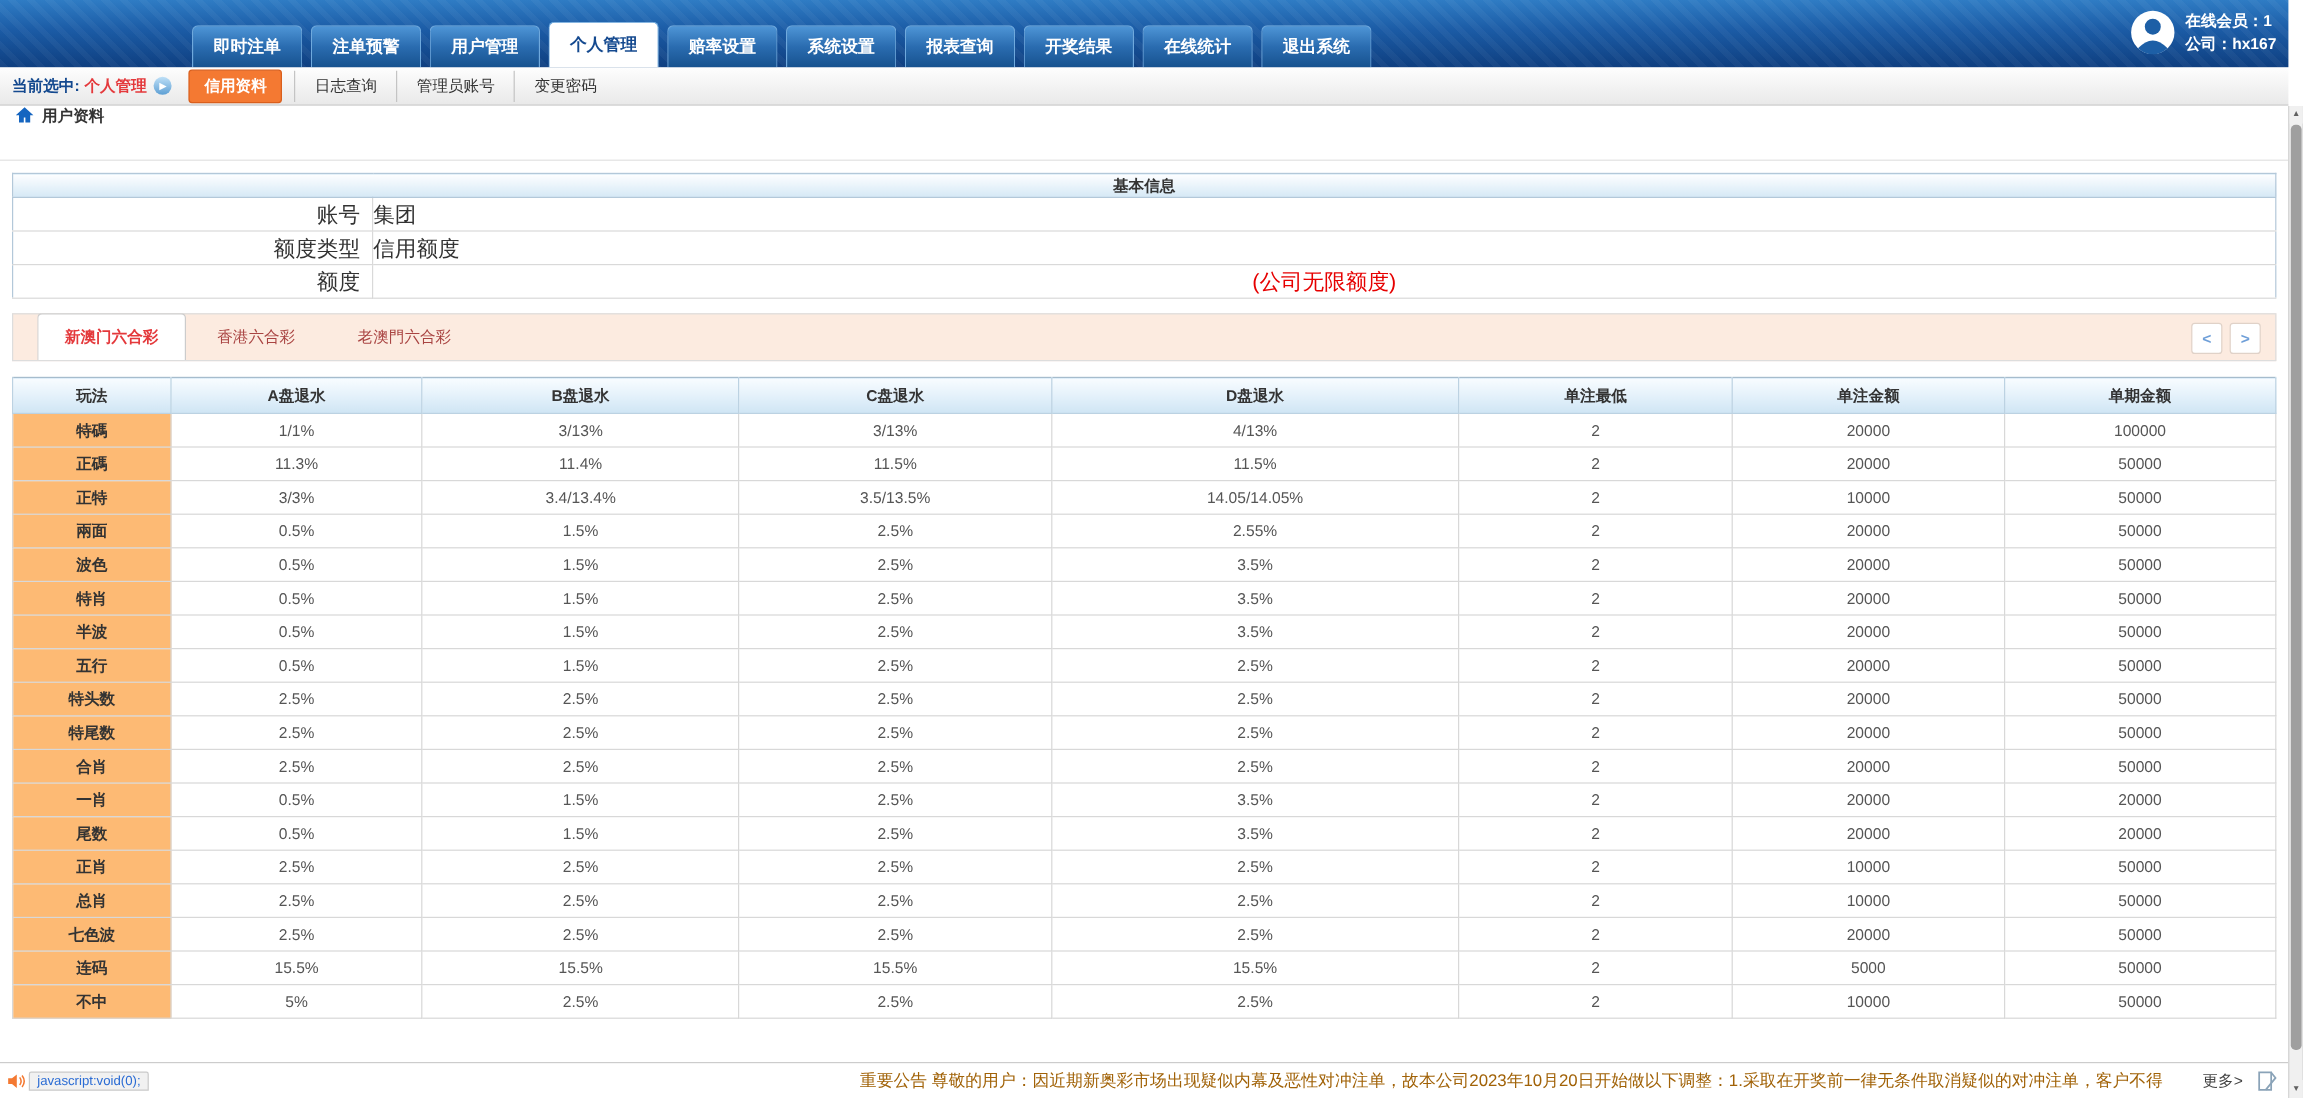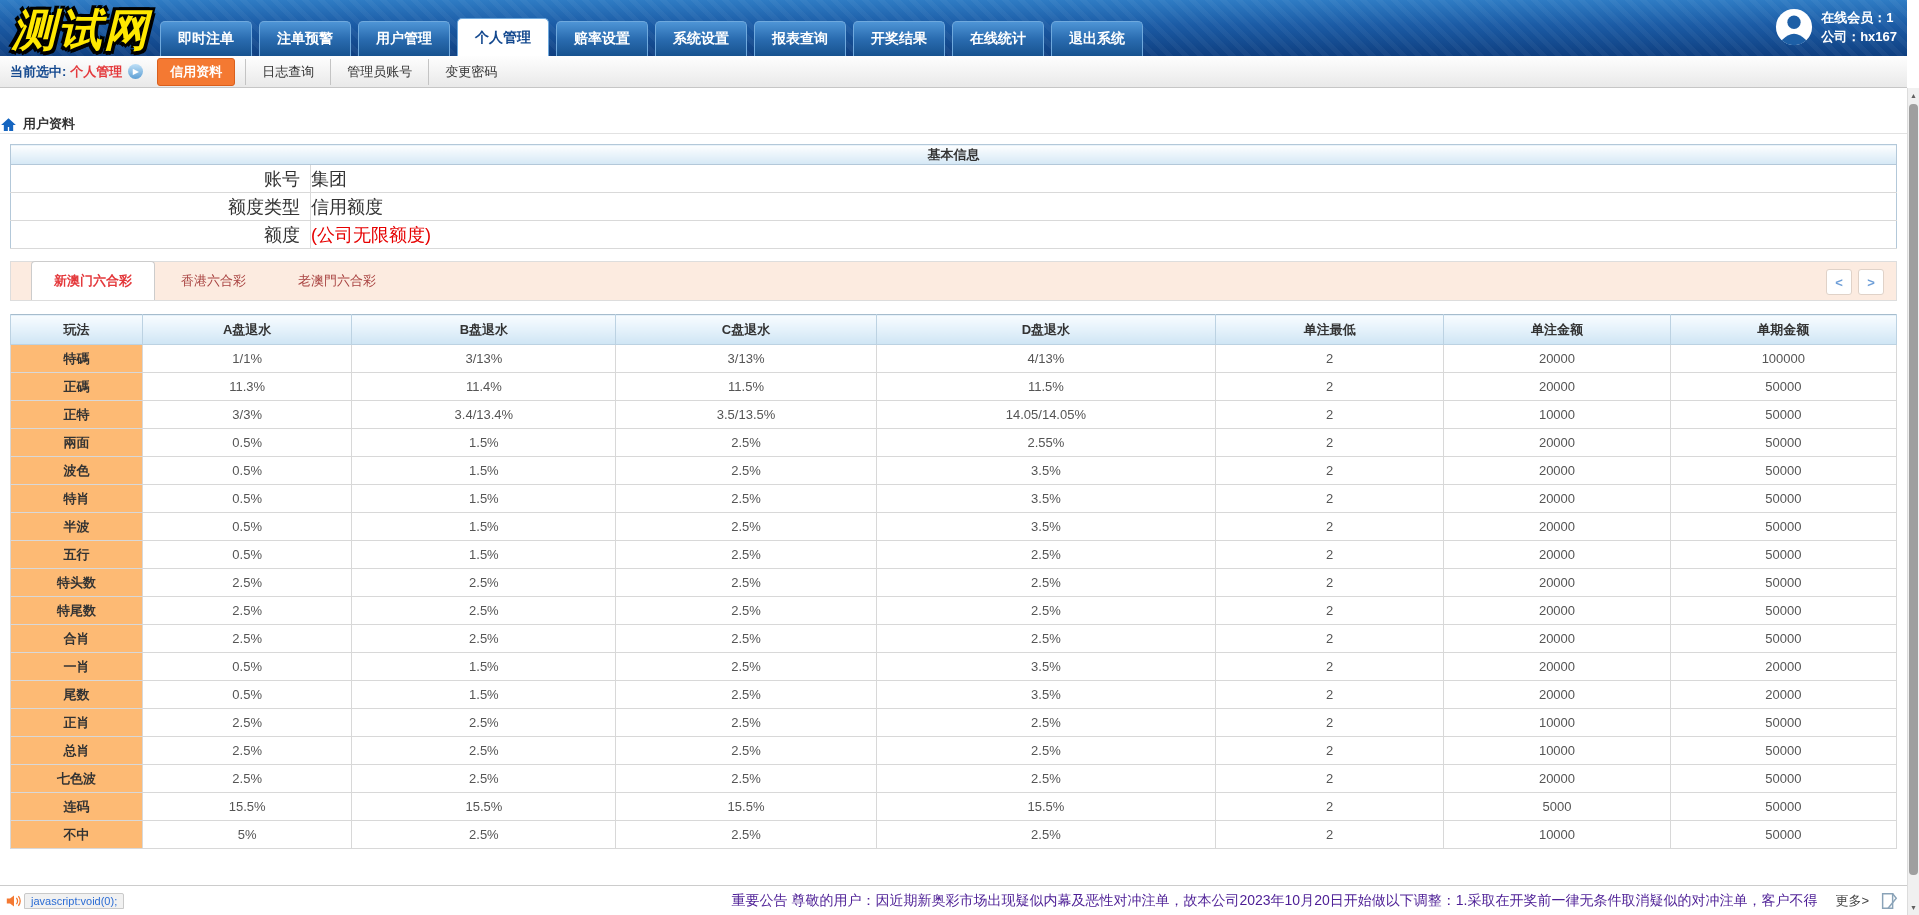--- a/index.html
+++ b/index.html
@@ -31,32 +31,32 @@
   .cur-value { color:#e4393c; font-weight:bold; margin:0 6px 0 4px; }
   .play-dot { width:15px; height:15px; border-radius:50%; margin-right:14px;
     background:linear-gradient(180deg,#bfe0f7,#5d9fd4); color:#fff; font-size:8px;
     display:flex; align-items:center; justify-content:center; }
   .subnav-item { padding:4px 16px; color:#333; cursor:pointer; border-left:1px solid #c4c4c4; }
   .subnav-item.subnav-active { background:#f47932; color:#fff; font-weight:bold;
     border:1px solid #d95f1d; border-radius:3px; margin-right:10px; padding:4px 12px; }
   .subnav-item.subnav-active + .subnav-item { border-left:1px solid #c4c4c4; }
 
   
-  .crumb { height:46px; display:flex; align-items:flex-end; 
+  .crumb { height:46px; display:flex; align-items:flex-start; padding-left:12px;
     border-bottom:1px solid #e2e2e2; font-size:13px; color:#333; font-weight:bold; }
   .homeicon { width:17px; height:16px; margin-right:6px; }
 
   
   .binfo { margin:10px 10px 0; border:1px solid #b3c8d9; border-collapse:collapse; width:calc(100% - 20px); }
   .binfo .bi-head { height:20px; text-align:center; font-size:13px; color:#333;
     background:linear-gradient(180deg,#fdfeff 0%,#e7f2fa 55%,#d5e8f5 100%); border-bottom:1px solid #b3c8d9; }
   .binfo td { height:28px; border-bottom:1px solid #d9d9d9; font-size:18px; background:#fff; }
   .bi-label { width:300px; text-align:right; padding-right:10px; color:#333; border-right:1px solid #d9d9d9; }
   .bi-value { color:#333; }
-  .bi-value.red { color:#e60000; }
+  .bi-value.red { color:#e60000;text-align:center; }
 
   
   .ltabs { margin:12px 10px 0; height:40px; background:#fcebe0; border:1px solid #ddd;
     display:flex; align-items:stretch; position:relative; }
   .ltab { display:flex; align-items:center; padding:0 26px; font-size:13px; color:#a94442; cursor:pointer; }
   .ltab.active { background:#ffffff; color:#e4393c; font-weight:bold; border:1px solid #ccc; border-bottom:none;
     border-radius:4px 4px 0 0; margin:-1px 0 0 20px; padding:0 22px; }
   .pager { position:absolute; right:12px; top:7px; display:flex; gap:6px; }
   .pager-btn { width:26px; height:26px; background:#fff; border:1px solid #e0d2c8; border-radius:3px;
     color:#6f9fd8; font-weight:bold; font-size:13px; display:flex; align-items:center; justify-content:center;
@@ -70,41 +70,40 @@
   .odds td { height:28px; text-align:center; font-size:13px; color:#555;
     border:1px solid #d8d8d8; border-top:1px solid #c3c3c3; background:#fff; }
   .odds td.rowname { background:#fdba74; font-weight:bold; color:#333; }
 
   
   .footer { position:fixed; left:0; right:12px; bottom:0; height:30px; background:#fff;
     border-top:1px solid #ccc; display:flex; align-items:center; z-index:5; }
   .speaker { width:16px; height:14px; margin-left:6px; flex:none; }
   .statusbubble { margin-left:2px; background:rgba(240,240,240,.92); border:1px solid #c9c9c9;
     font-size:11px; color:#2b6cd4; padding:1px 6px; border-radius:2px 2px 0 0; white-space:nowrap; }
-  .announce { flex:1; text-align:right; color:#4c1d95; font-size:14px; white-space:nowrap;
-    overflow:hidden; margin-right:18px; }
+  .announce { flex:1; text-align:right; color:#a16207; font-size:14px; white-space:nowrap;
+    overflow:hidden; margin-right:33px; }
   .more { color:#444; font-size:13px; margin-right:10px; white-space:nowrap; cursor:pointer; }
   .noteicon { width:20px; height:20px; margin-right:8px; flex:none; }
 
   
   .sbar { position:fixed; right:0; top:88px; bottom:0; width:12px; background:#f0f0f0;
     border-left:1px solid #dcdcdc; z-index:6; }
   .sbar-up,.sbar-down { position:absolute; left:0; width:11px; height:15px; color:#606060;
     font-size:7px; display:flex; align-items:center; justify-content:center; background:#f0f0f0; cursor:pointer; }
   .sbar-up { top:0; } .sbar-down { bottom:0; }
   .sbar-thumb { position:absolute; left:1px; top:16px; bottom:40px; width:9px;
     background:#9f9f9f; border-radius:4px; cursor:pointer; }
 </style>
 </head>
 <body>
 
 <div class="page">
 
   <div class="topbar">
-    <div class="logo">测试网</div>
     <div class="nav-tabs">
         <div class="nav-tab">即时注单</div>
         <div class="nav-tab">注单预警</div>
         <div class="nav-tab">用户管理</div>
         <div class="nav-tab active">个人管理</div>
         <div class="nav-tab">赔率设置</div>
         <div class="nav-tab">系统设置</div>
         <div class="nav-tab">报表查询</div>
         <div class="nav-tab">开奖结果</div>
         <div class="nav-tab">在线统计</div>

